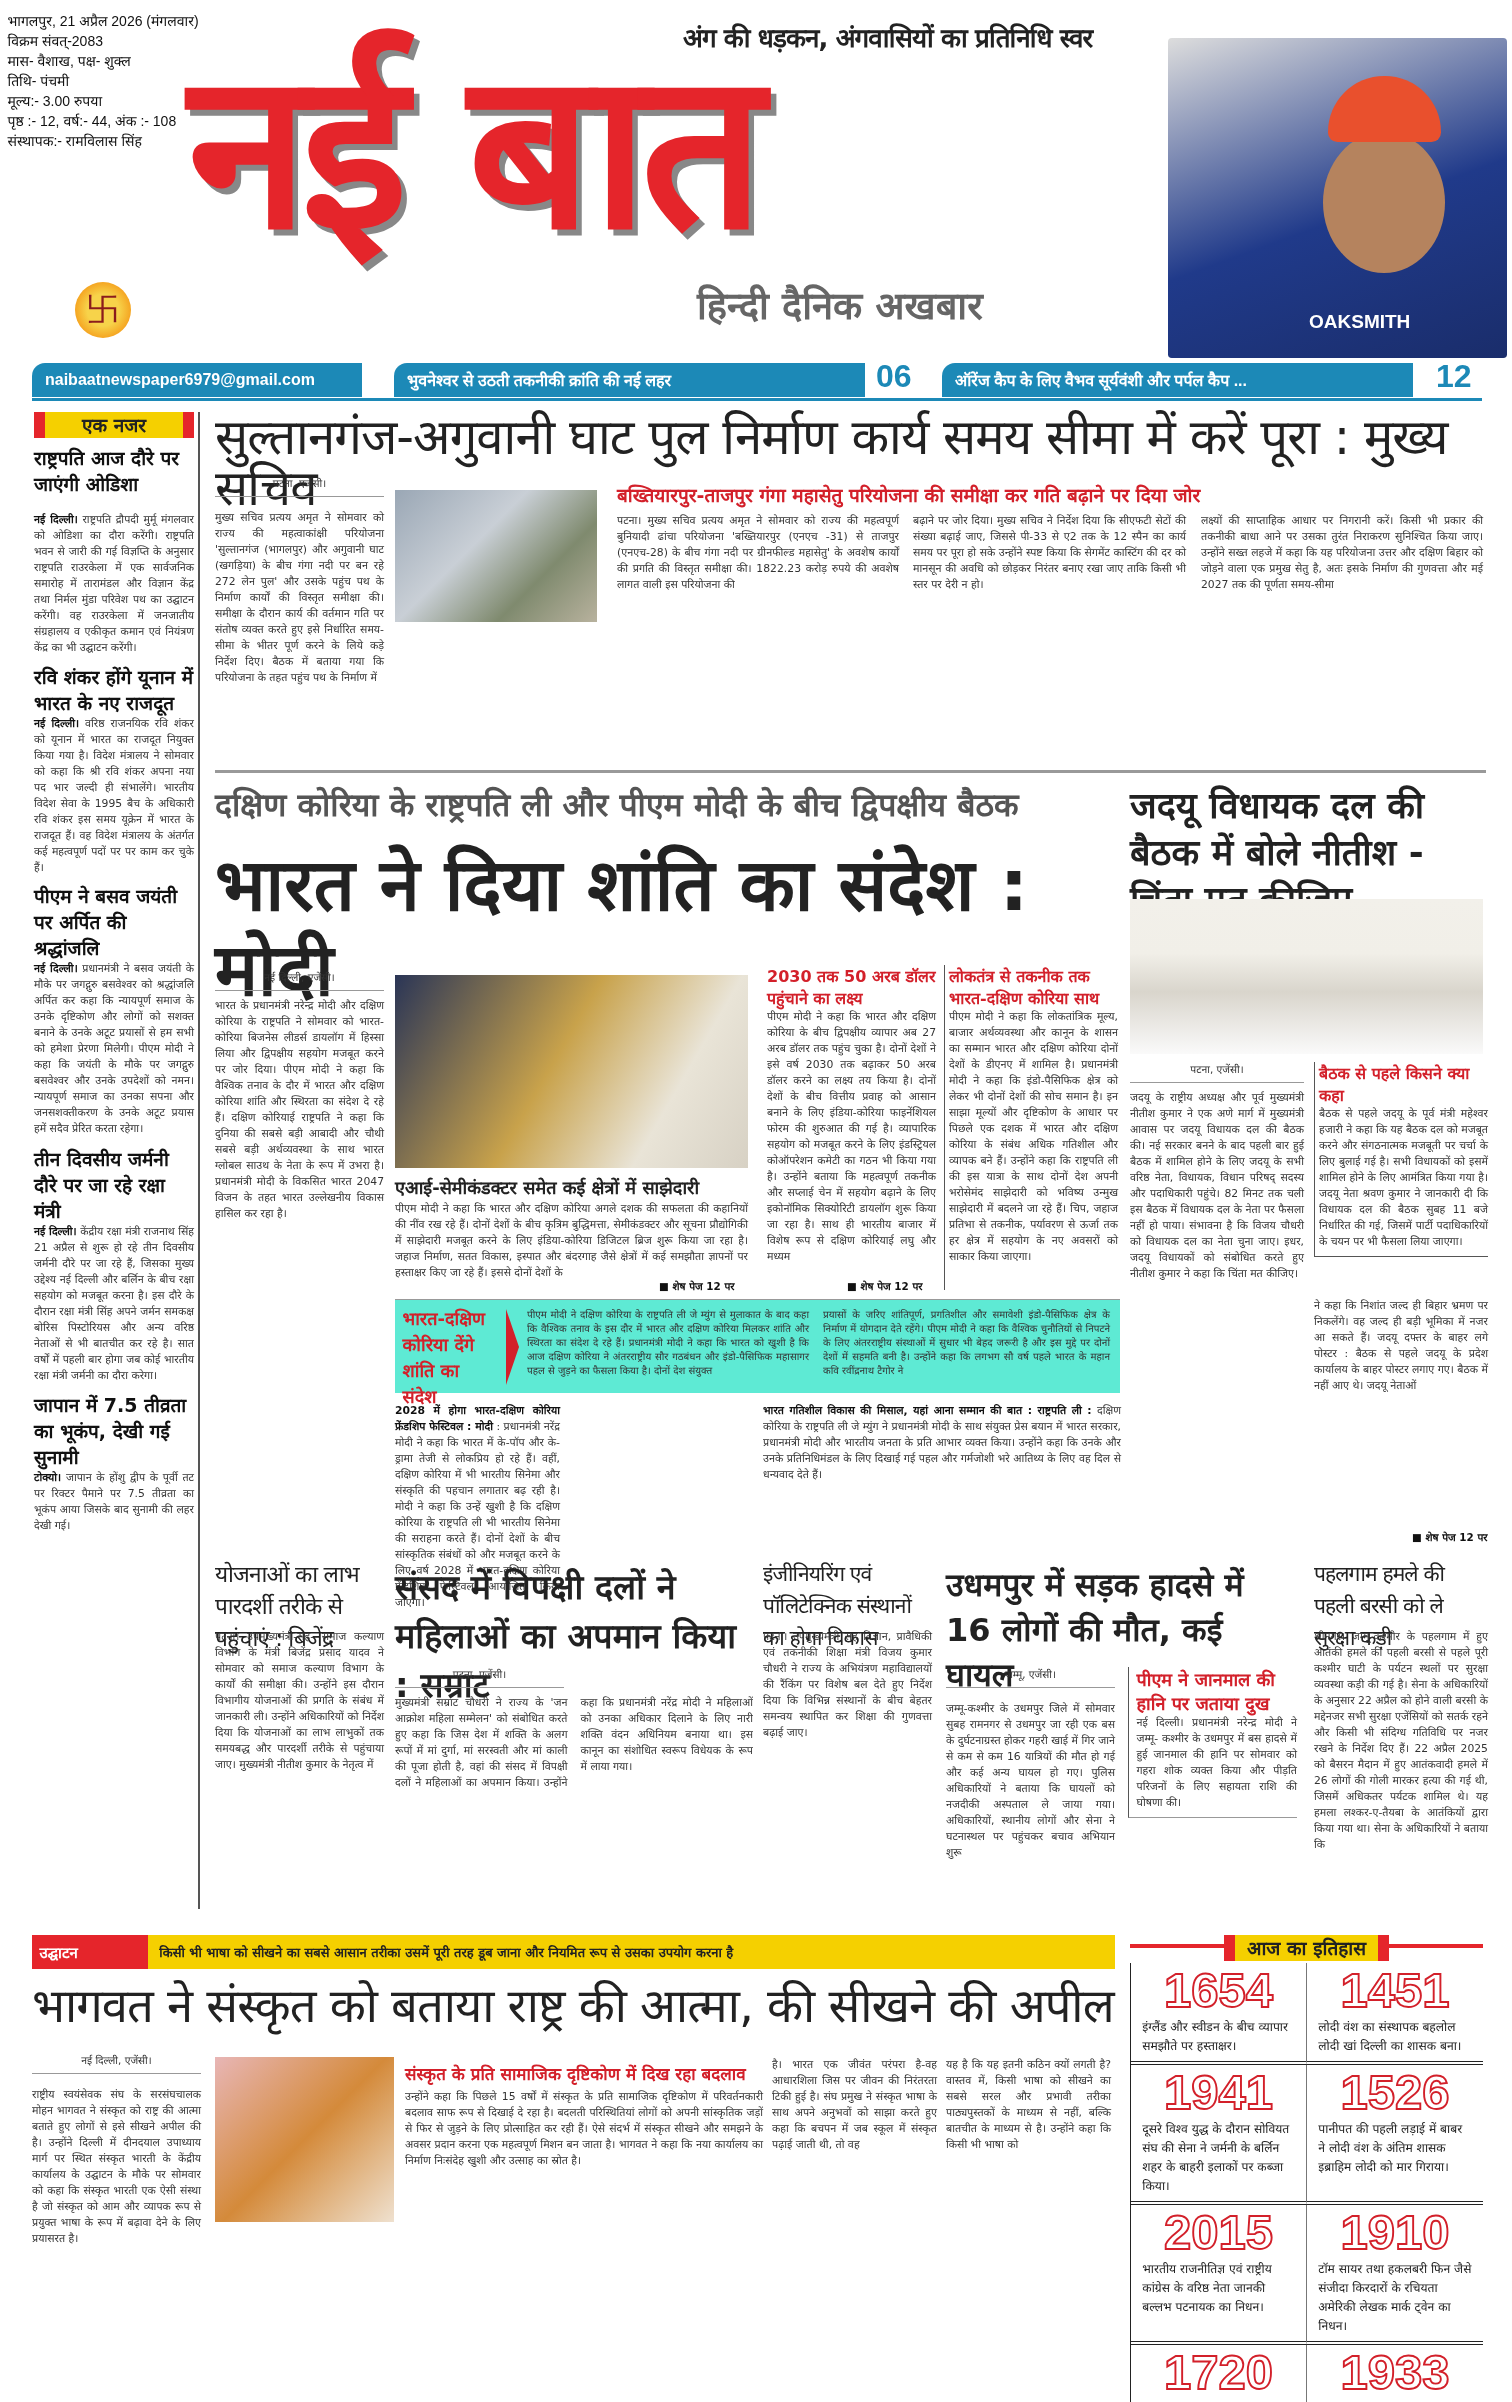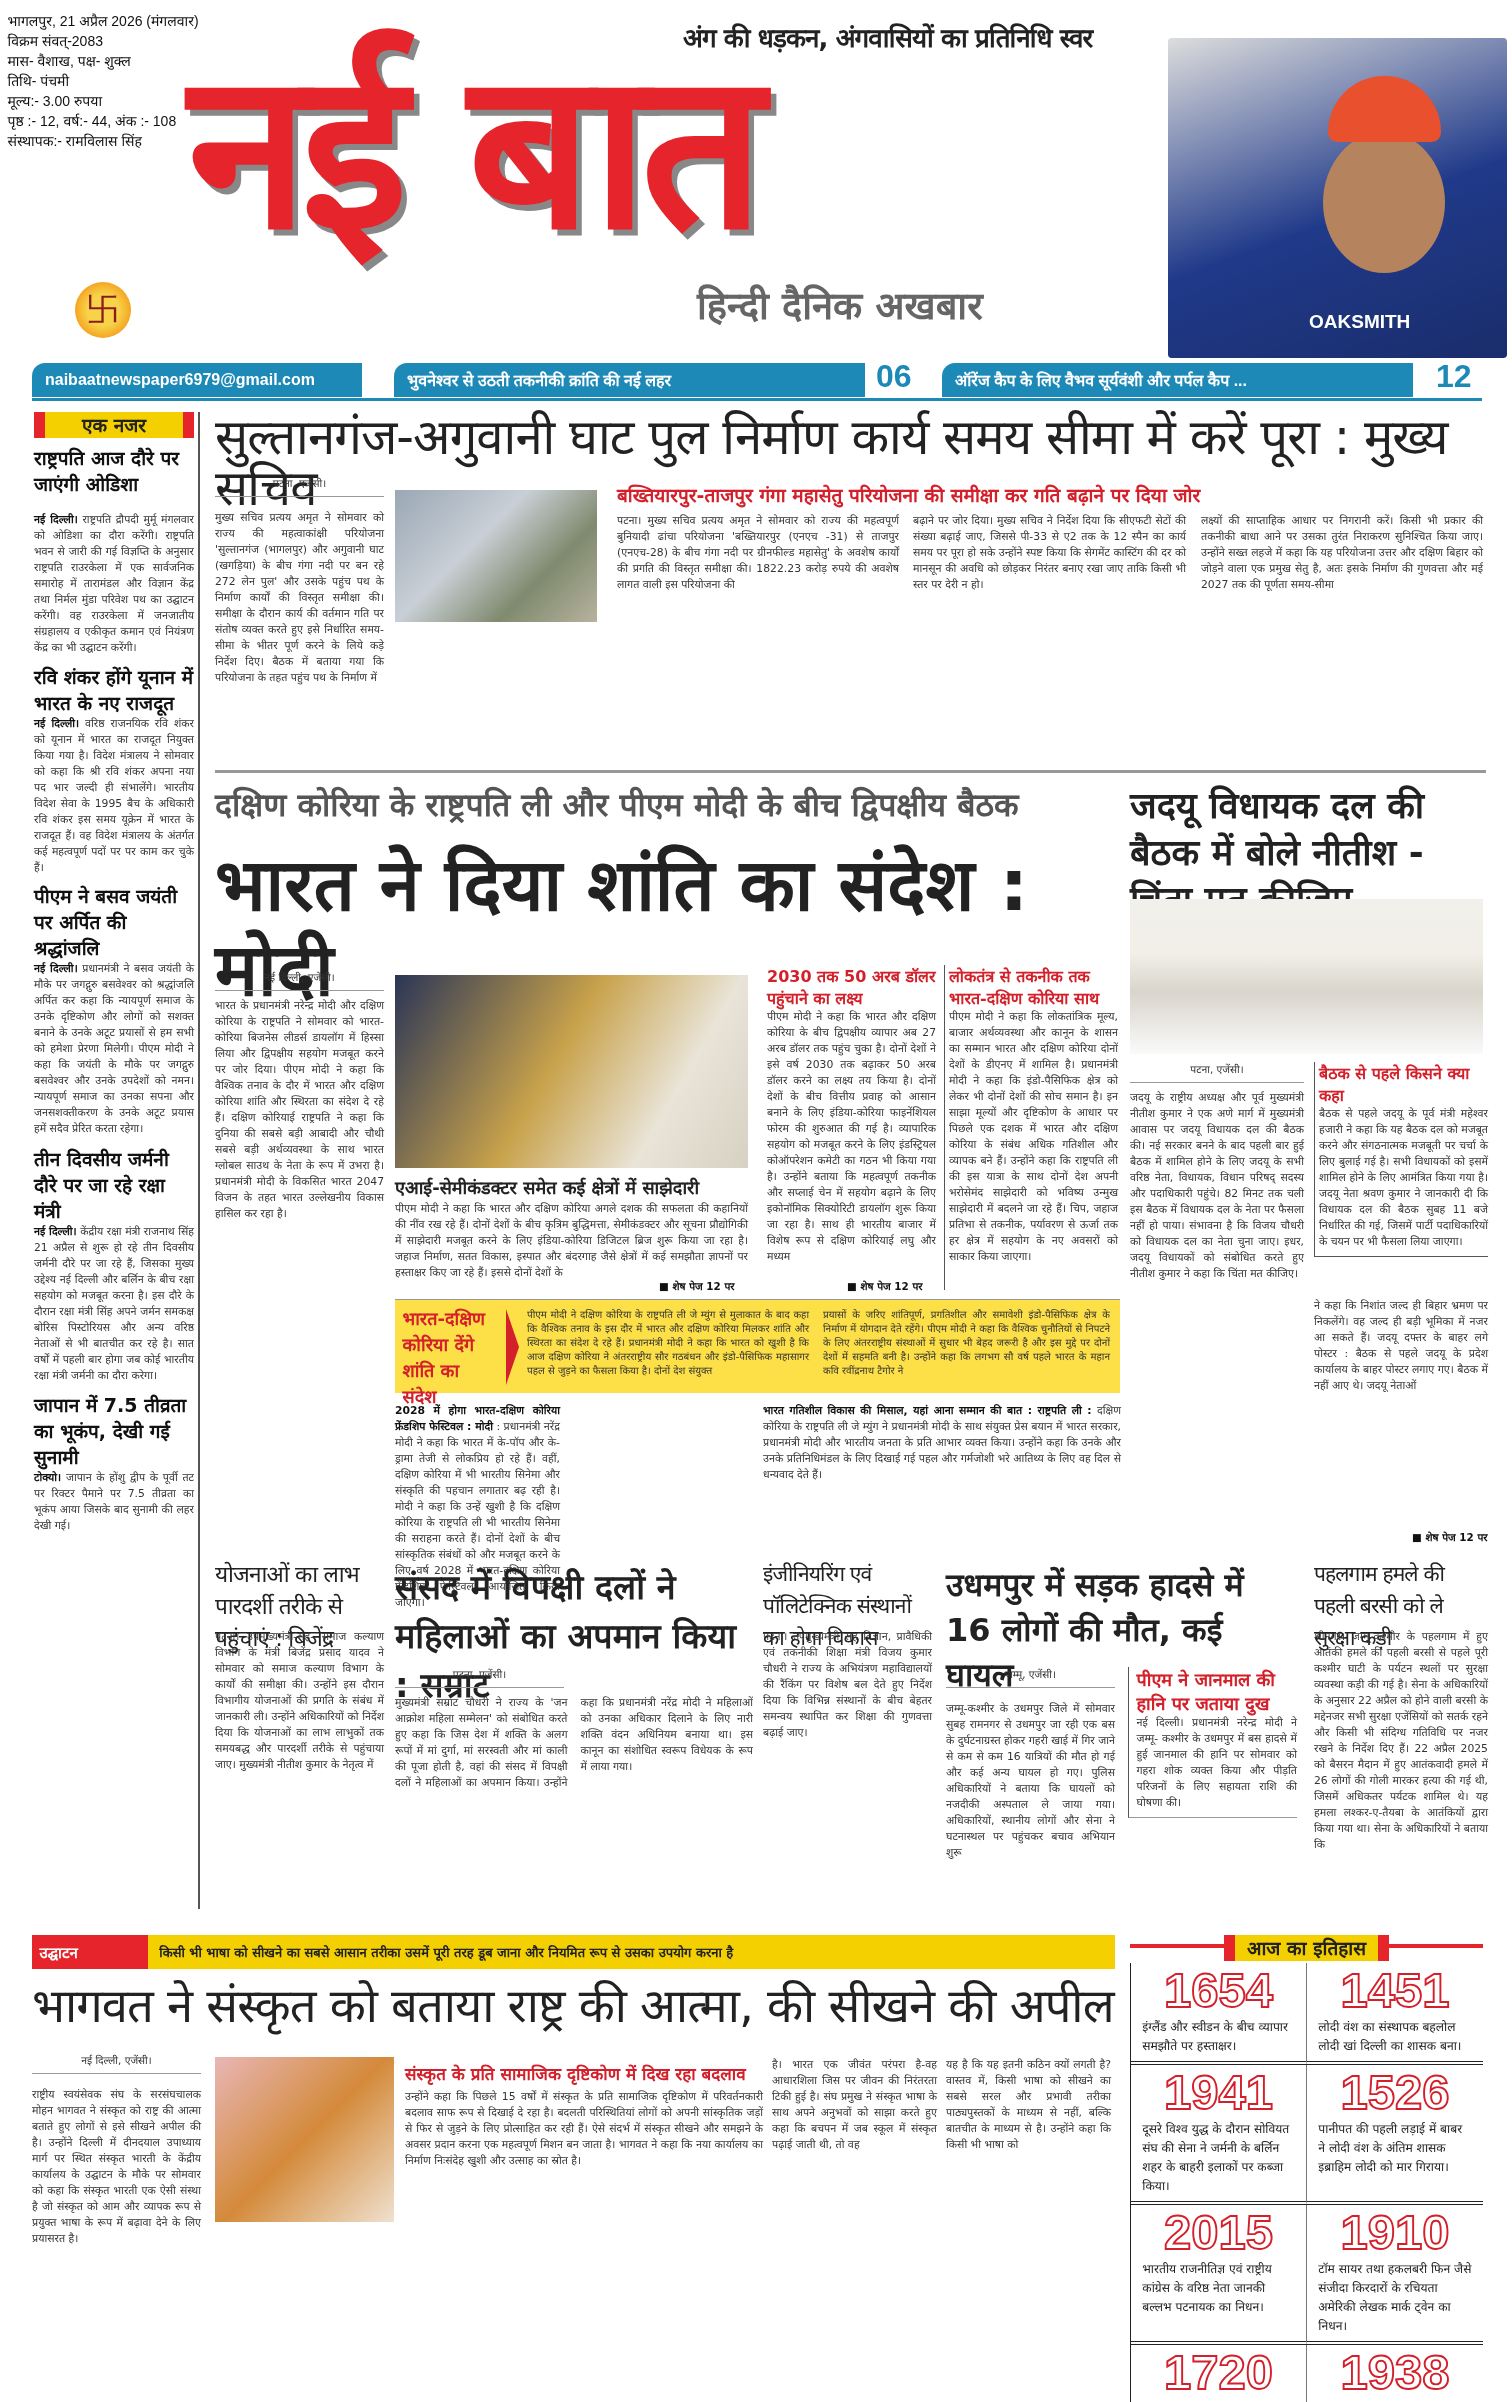--- a/index.html
+++ b/index.html
@@ -20,21 +20,21 @@
 .col-rule{width:1.9px;background:#555}
 .box-label{background:#f5d000;color:#222;font-weight:bold;text-align:center;font-size:19px;border-left:11.3px solid #e5252b;border-right:11.3px solid #e5252b}
 .brief-h{font-weight:bold;font-size:19px;line-height:26px;color:#111}
 .body{font-size:10.8px;line-height:16px;color:#333;text-align:justify}
 .body b{color:#111}
 .h1{font-size:43px;font-weight:normal;color:#222;letter-spacing:-0.9px;line-height:51px}
 .red-sub{color:#d3202a;font-weight:bold;font-size:19px}
 .dateline{font-size:10.4px;color:#333;text-align:center;border-bottom:0.9px solid #999;padding-bottom:5.6px}
 .img{background:linear-gradient(135deg,#9aa7b5,#c9cfd6 40%,#7f8a6e 70%,#b8b29e)}
 .big-head{font-weight:bold;color:#222}
-.redbox{background:#fde047;border-top:1.9px solid #999}
+.redbox{background:#5eead4;border-top:1.9px solid #999}
 .more{font-weight:bold;font-size:10.4px;color:#111;white-space:nowrap}
 .more:before{content:"■ ";}
 .yr{font-size:49px;font-weight:bold;color:#fff;-webkit-text-stroke:1.9px #d3202a;text-align:center;font-family:"Liberation Sans",sans-serif;line-height:55px}
 .yr-txt{font-size:12.2px;line-height:19px;color:#222;padding:0 11.3px}
 .hist-cell{border-bottom:4.7px double #222;padding-bottom:5px}
 </style>
 </head>
 <body>
 
 <div class="abs meta">
@@ -190,17 +190,17 @@
     </div>
   <div class="hist-cell">
       <div class="yr">1910</div>
       <div class="yr-txt">टॉम सायर तथा हकलबरी फिन जैसे संजीदा किरदारों के रचियता अमेरिकी लेखक मार्क ट्वेन का निधन।</div>
     </div>
   <div class="hist-cell" style="border-right:0.9px solid #777">
       <div class="yr">1720</div>
       <div class="yr-txt">बाजी राव प्रथम पेशवा बालाजी विश्वनाथ के उत्तराधिकारी बने।</div>
     </div>
   <div class="hist-cell">
-      <div class="yr">1938</div>
+      <div class="yr">1933</div>
       <div class="yr-txt">मशहूर शायर मोहम्मद इकबाल का पाकिस्तान के लाहौर में निधन।</div>
     </div>
 </div>
 
 
 </body></html>

